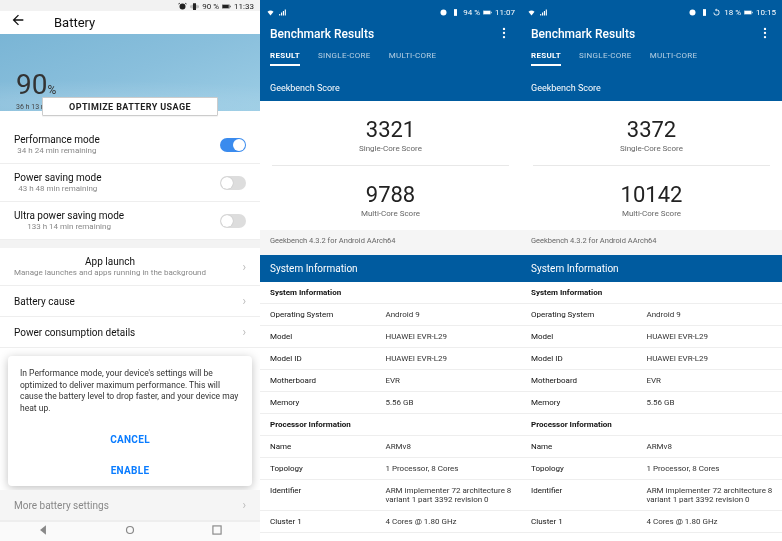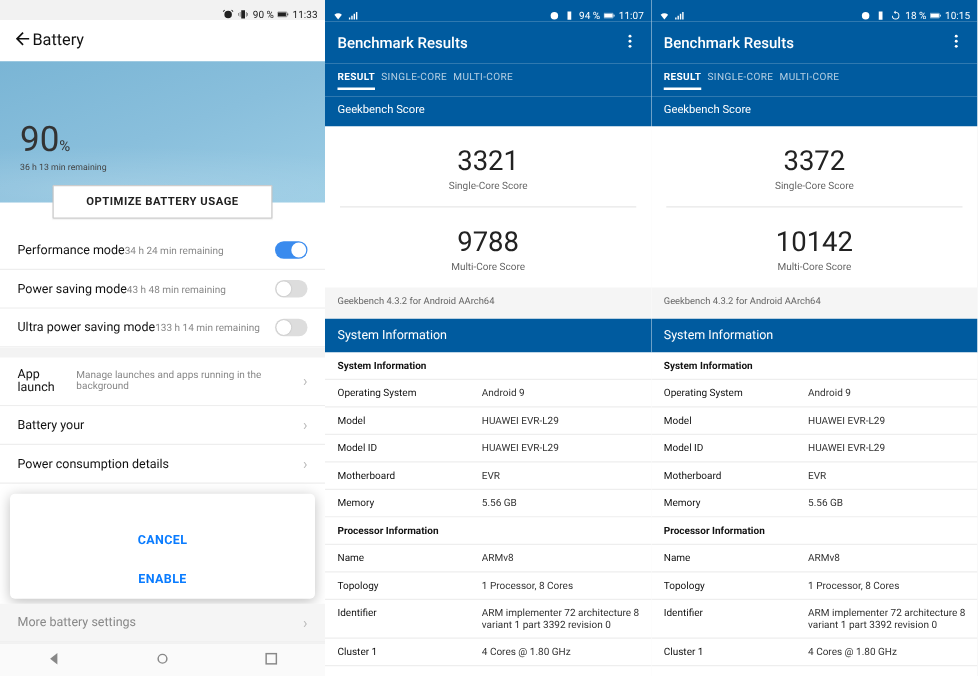--- a/index.html
+++ b/index.html
@@ -9,37 +9,37 @@
   .screen2, .screen3 { width: 261px; }
 
   
   .status-bar { height: 17px; display: flex; align-items: flex-end; justify-content: flex-end; padding: 0 6px; font-size: 8px; color: #000; gap: 3px; }
   .status-bar.light { background: #f2f2f2; color: #222; }
   .status-bar.dark { background: #005b9f; color: #fff; }
   .status-icon { display: inline-block; }
   .status-bar svg { width: 9px; height: 9px; display: block; }
 
   
-  .header1 { display: flex; align-items: center; height: 34px; padding: 0 10px; gap: 0; background: #fff; }
+  .header1 { display: flex; align-items: center; height: 34px; padding: 0 10px; gap: 28px; background: #fff; }
   .header1 .title { font-size: 13px; color: #111; }
   .back-arrow svg { width: 16px; height: 16px; }
 
   .wave-bg { background: linear-gradient(160deg,#7ab5d5 0%,#89bfdc 50%,#9ccde5 100%); height: 118px; position: relative; }
   .wave-bg::before { content:""; position:absolute; inset:0; background: radial-gradient(ellipse 180% 50% at 30% 90%, rgba(255,255,255,.15), transparent 60%); }
-  .batt-pct { position: absolute; left: 16px; top: 46px; color: #333; }
+  .batt-pct { position: absolute; left: 16px; top: 34px; color: #333; }
   .batt-pct .big { font-size: 28px; font-weight: 400; }
   .batt-pct .pct { font-size: 12px; }
   .batt-pct .sub { font-size: 7px; color: #444; margin-top: 2px; }
 
   .optimize-btn { margin: -14px auto 0; width: 176px; height: 28px; background: #fff; border: 1px solid #ccc; border-radius: 1px; display: flex; align-items: center; justify-content: center; font-size: 9px; font-weight: 700; letter-spacing: .4px; color: #222; position: relative; z-index: 2; box-shadow: 0 1px 1px rgba(0,0,0,.05); }
 
   .list1 { margin-top: 10px; }
   .row { padding: 8px 14px; border-bottom: 1px solid #eee; display: flex; align-items: center; justify-content: space-between; background: #fff; }
   .row.gap { border-top: 8px solid #f3f3f3; }
-  .row .labels { display: flex; flex-direction: row; }
+  .row .labels { display: flex; flex-direction: column; align-items: center; }
   .row .main { font-size: 10px; color: #111; }
   .row .sub { font-size: 8px; color: #888; margin-top: 1px; }
   .row .chev { color: #bbb; font-size: 12px; }
   .toggle { width: 26px; height: 14px; border-radius: 8px; position: relative; }
   .toggle.on { background: #3a8bee; }
   .toggle.on::after { content:""; position:absolute; right:1px; top:1px; width:12px; height:12px; background:#fff; border-radius:50%; }
   .toggle.off { background: #ddd; }
   .toggle.off::after { content:""; position:absolute; left:1px; top:1px; width:12px; height:12px; background:#fff; border-radius:50%; box-shadow:0 0 1px rgba(0,0,0,.3); }
 
   
@@ -48,21 +48,21 @@
   .dialog-actions { display: flex; margin-top: 10px; border-top: 0px solid #eee; flex-direction: column; }
   .dialog-actions div { flex:1; text-align: center; padding: 10px 0; font-size: 10px; font-weight: 700; color: #0a7cff; letter-spacing:.3px; }
 
   .nav-bar { height: 28px; background: #fafafa; display: flex; align-items: center; justify-content: space-around; margin-top: auto; border-top:1px solid #eee; }
   .nav-bar svg { width: 14px; height: 14px; fill: #888; }
 
   
   .gb-header { background: #005b9f; color: #fff; height: 34px; display: flex; align-items: center; padding: 0 10px; justify-content: space-between; }
   .gb-header .title { font-size: 12px; font-weight: 500; }
   .gb-menu svg { width:14px; height:14px; fill:#fff; }
-  .gb-tabs { background: #005b9f; display: flex; padding: 0 10px; height: 26px; gap: 5px; align-items: center; }
+  .gb-tabs { background: #005b9f; display: flex; padding: 0 10px; height: 26px; gap: 18px; align-items: flex-start; }
   .gb-tab { font-size: 8px; color: rgba(255,255,255,.7); padding-bottom: 6px; letter-spacing:.3px; }
   .gb-tab.active { color: #fff; font-weight:700; border-bottom: 2px solid #fff; padding-bottom:4px; }
   .gb-subhd { background: #005b9f; color: #fff; font-size: 9px; padding: 6px 10px 8px; }
 
   .score-block { text-align: center; padding: 16px 0 12px; }
   .score-block .val { font-size: 22px; color: #222; }
   .score-block .lbl { font-size: 8px; color: #666; margin-top: 2px; }
   .sep-line { height: 1px; background: #e8e8e8; margin: 0 12px; }
   .gb-version { font-size: 7.5px; color: #666; padding: 6px 10px 10px; background:#f5f5f5; }
 
@@ -140,33 +140,34 @@
     </div>
     <div class="row gap">
       <div class="labels">
           <div class="main">App launch</div>
           <div class="sub">Manage launches and apps running in the background</div>
         </div>
       <div class="chev">›</div>
     </div>
     <div class="row">
       <div class="labels">
-          <div class="main">Battery your</div>
+          <div class="main">Battery cause</div>
         </div>
       <div class="chev">›</div>
     </div>
     <div class="row">
       <div class="labels">
           <div class="main">Power consumption details</div>
         </div>
       <div class="chev">›</div>
     </div>
   </div>
 
   <div class="dialog-card">
+    <div class="msg">In Performance mode, your device's settings will be optimized to deliver maximum performance. This will cause the battery level to drop faster, and your device may heat up.</div>
     <div class="dialog-actions">
       <div>CANCEL</div>
       <div>ENABLE</div>
     </div>
   </div>
 
   <div class="row" style="background:#f5f5f5;">
     <div class="labels">
         <div class="main" style="color:#888">More battery settings</div>
       </div>

